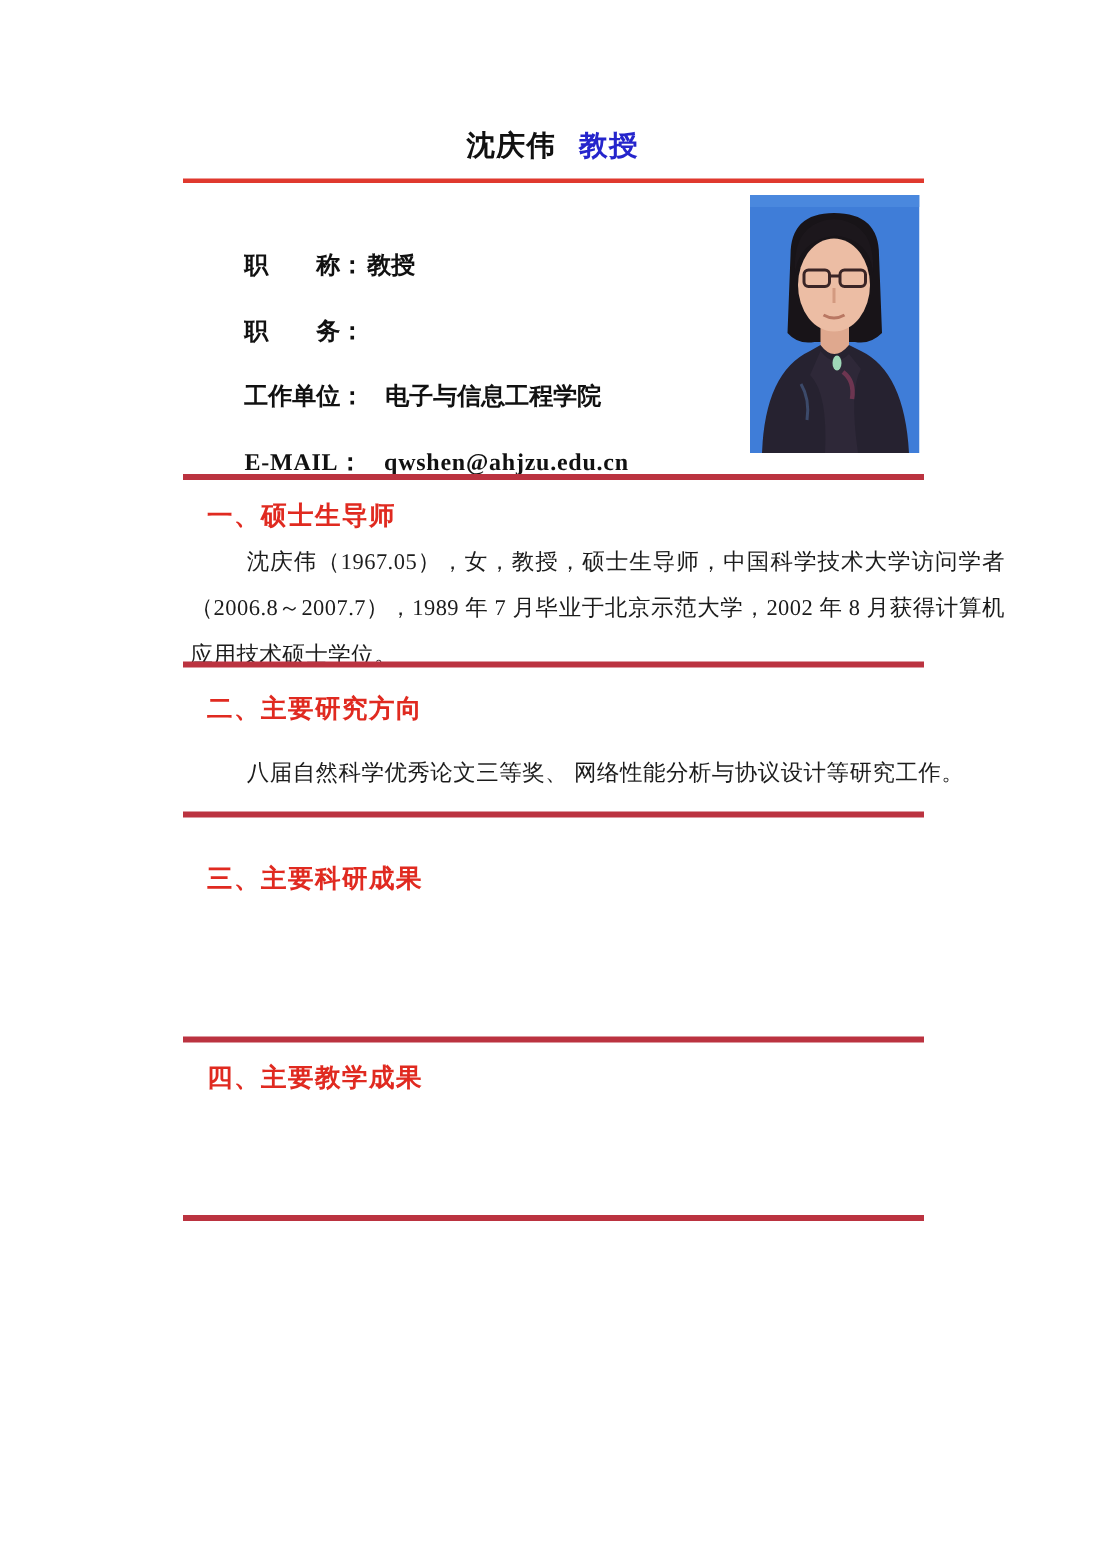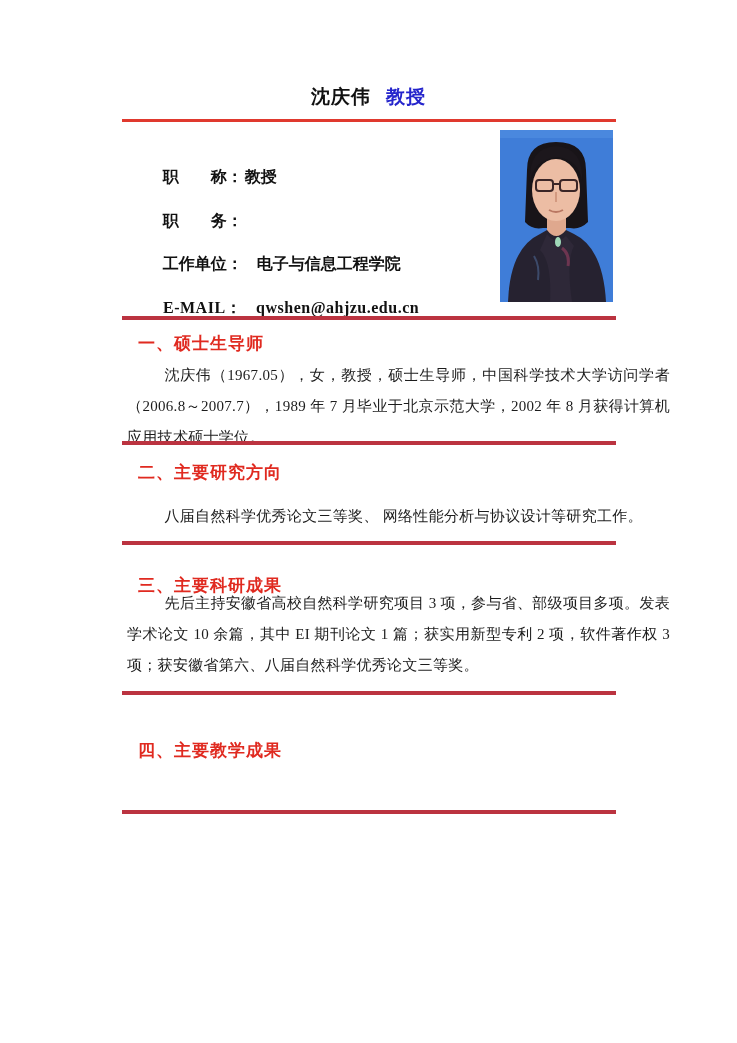--- a/index.html
+++ b/index.html
@@ -48,21 +48,21 @@
     background:#bb3340;
   }
   .rule-1 { top:316px; } .rule-2 { top:441px; } .rule-3 { top:541px; }
   .rule-4 { top:691px; } .rule-end { top:810px; }
   .sec-heading {
     position:absolute; left:138px;
     font-family:"Liberation Sans","DejaVu Sans",sans-serif;
     font-size:17px; font-weight:bold; color:#e02a20;
     letter-spacing:1px;
   }
-  .h1 { top:332px; } .h2 { top:461px;text-align:right; } .h3 { top:558px;margin-top:16px; } .h4 { top:707px;margin-top:32px; }
+  .h1 { top:332px; } .h2 { top:461px;text-align:right; } .h3 { top:558px;margin-top:16px; } .h4 { top:707px; }
   .sec-text {
     position:absolute; left:97px; width:543px;
     font-size:15px; line-height:31px; color:#1c1c1c;
     text-align:justify; text-indent:2.5em;
     letter-spacing:0.3px;
     margin-left:30px;
   }
   .p1 { top:360px; } .p2 { top:501px; } .p3 { top:588px; }
   .p4 { top:736px; text-indent:3.9em; }
 </style>
@@ -119,20 +119,19 @@
   <div class="rule rule-1"></div>
   <div class="sec-heading h1">一、硕士生导师</div>
   <div class="sec-text p1">沈庆伟（1967.05），女，教授，硕士生导师，中国科学技术大学访问学者（2006.8～2007.7），1989 年 7 月毕业于北京示范大学，2002 年 8 月获得计算机应用技术硕士学位。</div>
 
   <div class="rule rule-2"></div>
   <div class="sec-heading h2">二、主要研究方向</div>
   <div class="sec-text p2">八届自然科学优秀论文三等奖、 网络性能分析与协议设计等研究工作。</div>
 
   <div class="rule rule-3"></div>
   <div class="sec-heading h3">三、主要科研成果</div>
-  <div class="sec-text p3">先后主持安徽省高校自然科学研究项目 3 项，参与省、部级项目多项。发表学术论文 10 余篇，其中 EI 期刊论文 1 篇；获实用新型专利 2 项，软件著作权 3 项；获安徽省第六、八届自然科学优秀论文三等奖。</div>
 
   <div class="rule rule-4"></div>
   <div class="sec-heading h4">四、主要教学成果</div>
 
   <div class="rule rule-end"></div>
 
 </div>
 
 </body></html>

